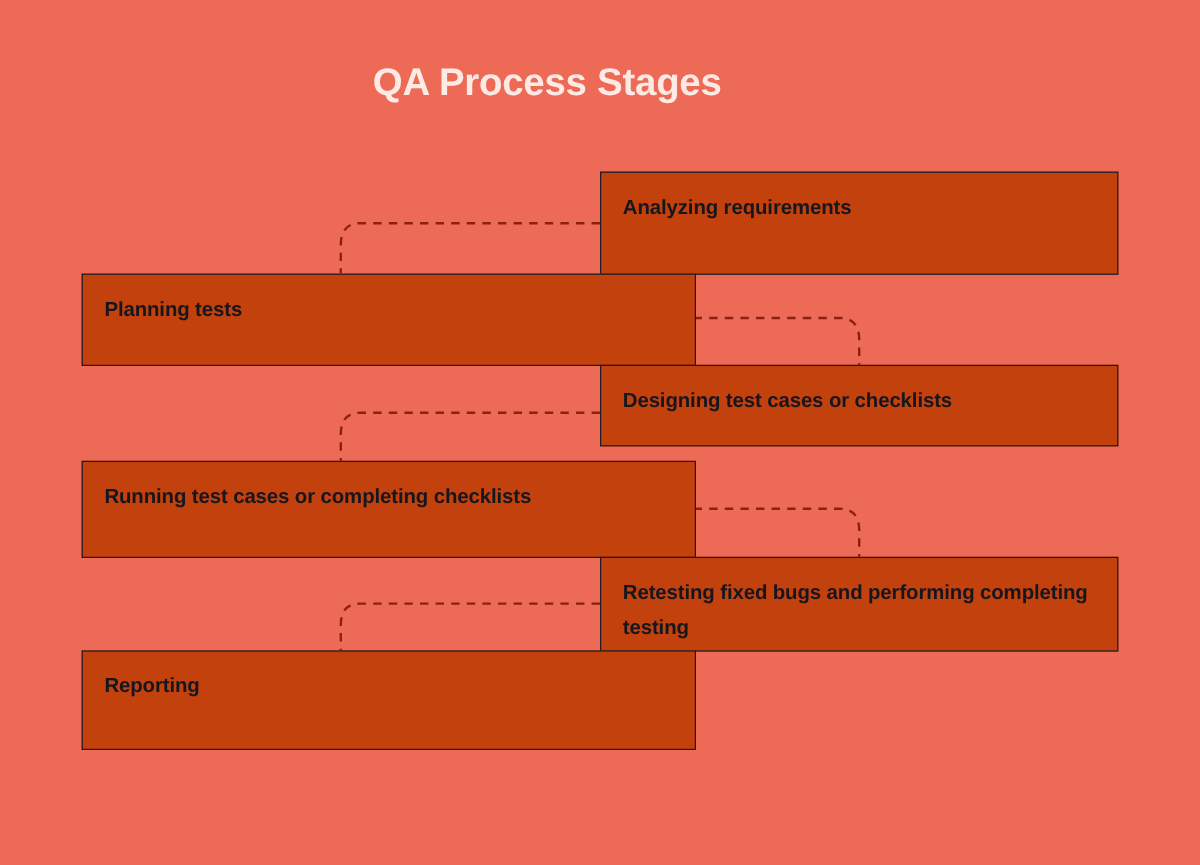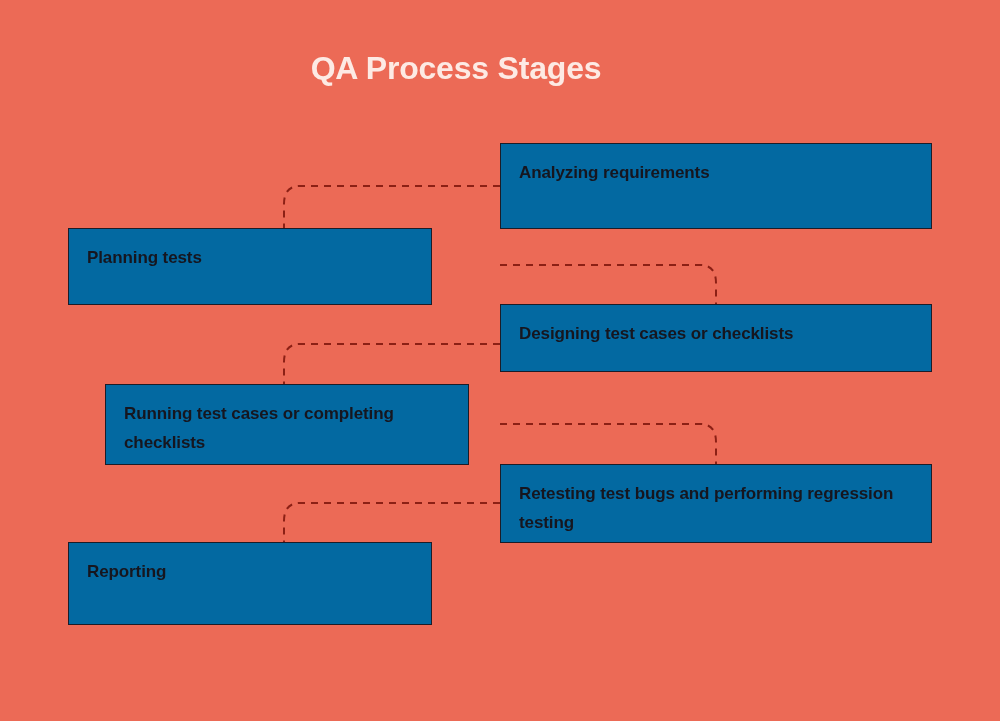--- a/index.html
+++ b/index.html
@@ -33,44 +33,44 @@
   .connectors {
     position: absolute;
     left: 0;
     top: 0;
     width: 1000px;
     height: 721px;
     pointer-events: none;
   }
   .stage-box {
     position: absolute;
-    background: #0369a1;
+    background: #c2410c;
     border: 1.6px solid #1c1c28;
     box-sizing: border-box;
   }
   .stage-label {
     position: absolute;
     left: 18px;
     top: 14px;
     right: 16px;
     font-size: 17px;
     font-weight: bold;
     color: #16161f;
     line-height: 1.72;
     letter-spacing: -0.1px;
   }
   
   .box-r { left: 500px; width: 432px; }
   
-  .box-l { left: 68px; width: 364px; }
+  .box-l { left: 68px; width: 512px; }
 
   .b1 { top: 143px;  height: 86px; }
   .b2 { top: 228px;  height: 77px; }
   .b3 { top: 304px;  height: 68px; }
-  .b4 { top: 384px;  height: 81px; margin-left: 37px; }
+  .b4 { top: 384px;  height: 81px; }
   .b5 { top: 464px;  height: 79px; }
   .b6 { top: 542px;  height: 83px; }
 </style>
 </head>
 <body>
 
 <div id="canvas">
 
   <div class="title">QA Process Stages</div>
 
@@ -97,20 +97,20 @@
 
   <div class="stage-box box-r b3">
     <div class="stage-label">Designing test cases or checklists</div>
   </div>
 
   <div class="stage-box box-l b4">
     <div class="stage-label">Running test cases or completing checklists</div>
   </div>
 
   <div class="stage-box box-r b5">
-    <div class="stage-label">Retesting test bugs and performing regression testing</div>
+    <div class="stage-label">Retesting fixed bugs and performing completing testing</div>
   </div>
 
   <div class="stage-box box-l b6">
     <div class="stage-label">Reporting</div>
   </div>
 
 </div>
 
 </body></html>

